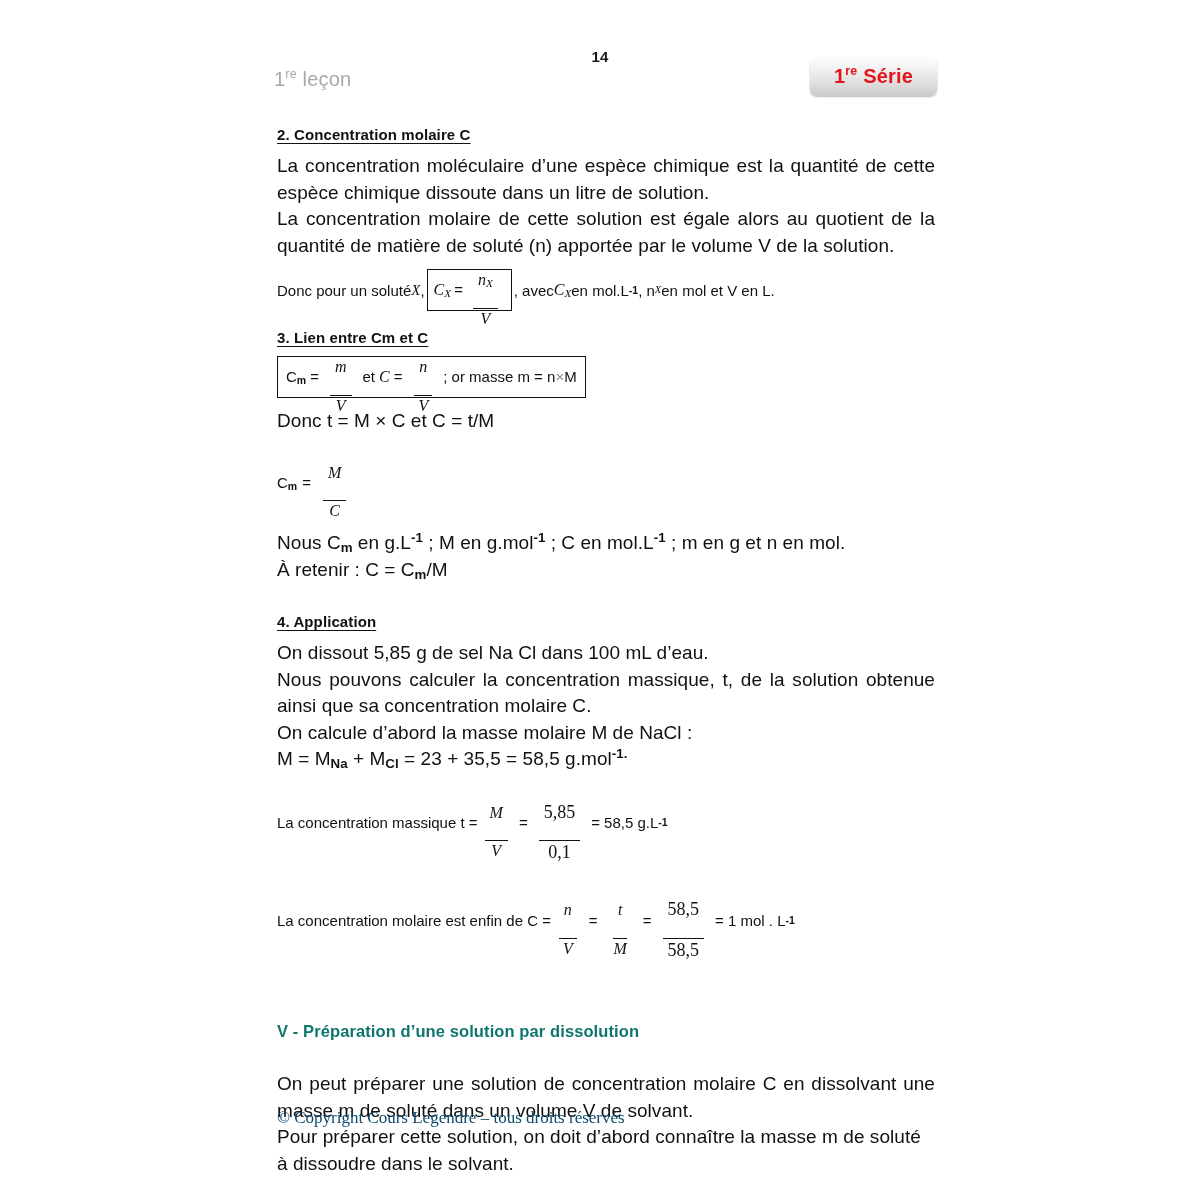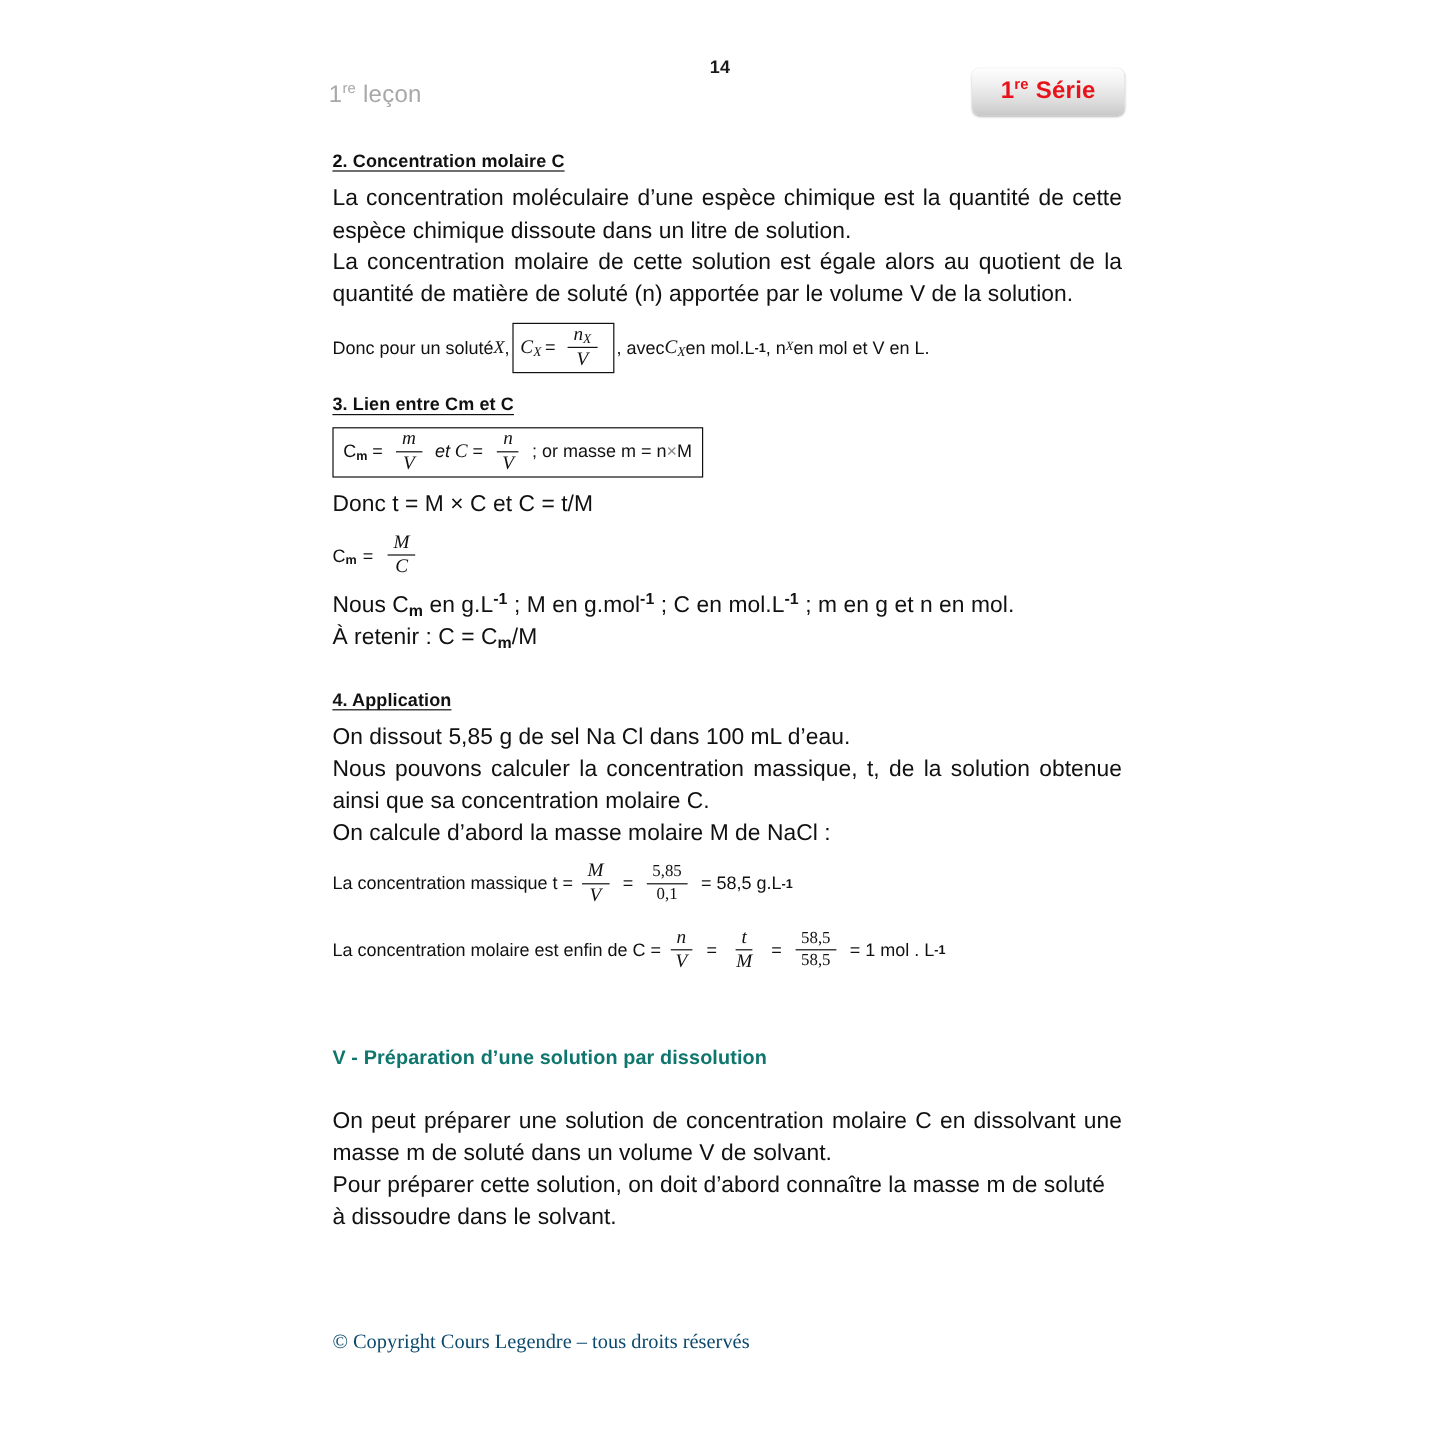--- a/index.html
+++ b/index.html
@@ -118,35 +118,36 @@
   }
   .frac {
     display: inline-flex;
     flex-direction: column;
     align-items: center;
     vertical-align: middle;
     margin: 0 7px;
     line-height: 1.05;
   }
   .frac .num {
-    padding: 0 5px 1px 5px;
+    padding: 0 5px 19px 5px;
     border-bottom: 1.3px solid #111;
+    margin-top: 20px;
   }
   .frac .den {
     padding: 2px 5px 0 5px;
   }
   .frac.serif-it {
     font-family: "Liberation Serif", serif;
     font-style: italic;
     font-size: 16px;
   }
   .frac.serif-up {
     font-family: "Liberation Serif", serif;
     font-style: normal;
-    font-size: 14px;
+    font-size: 18px;
   }
 
   
   .cx-row {
     display: flex;
     align-items: center;
     font-size: 15px;
     white-space: nowrap;
   }
   .cx-box {
@@ -252,21 +253,21 @@
     
     <div class="sec-heading">3. Lien entre Cm et C</div>
 
     <div class="formula-box-lien">
       <span><span>C</span><sub style="font-weight:bold;">m</sub></span>
       <span style="margin:0 4px;">=</span>
       <span class="frac serif-it">
         <span class="num">m</span>
         <span class="den">V</span>
       </span>
-      <span style="margin:0 4px;font-style:italic;">et</span>
+      <span style="margin:0 4px;">et</span>
       <span class="it" style="font-size:16px;">C</span>
       <span style="margin:0 4px;">=</span>
       <span class="frac serif-it">
         <span class="num">n</span>
         <span class="den">V</span>
       </span>
       <span style="margin-left:3px;">; or  masse m = n </span>
         <span style="color:#8a8a8a;">×</span>
         <span> M</span>
     </div>
@@ -296,20 +297,21 @@
 
     
     <div class="sec-heading">4. Application</div>
 
     <p class="body nojust">On dissout 5,85 g de sel Na Cl dans 100 mL d’eau.</p>
 
     <p class="body">Nous pouvons calculer la concentration massique, t, de la solution obtenue ainsi que sa concentration molaire C.</p>
 
     <p class="body nojust">On calcule d’abord la masse molaire M de NaCl :</p>
 
+    <p class="body nojust"><span>M = M</span><sub style="font-weight:bold;">Na</sub><span> + M</span><sub style="font-weight:bold;">Cl</sub><span> = 23 + 35,5 = 58,5 g.mol</span><sup style="font-weight:bold;">-1.</sup></p>
 
     <div class="gap-sm"></div>
 
     <div class="mline">
       <span>La concentration massique t =</span>
       <span class="frac serif-it">
         <span class="num">M</span>
         <span class="den">V</span>
       </span>
       <span style="margin:0 4px;">=</span>

